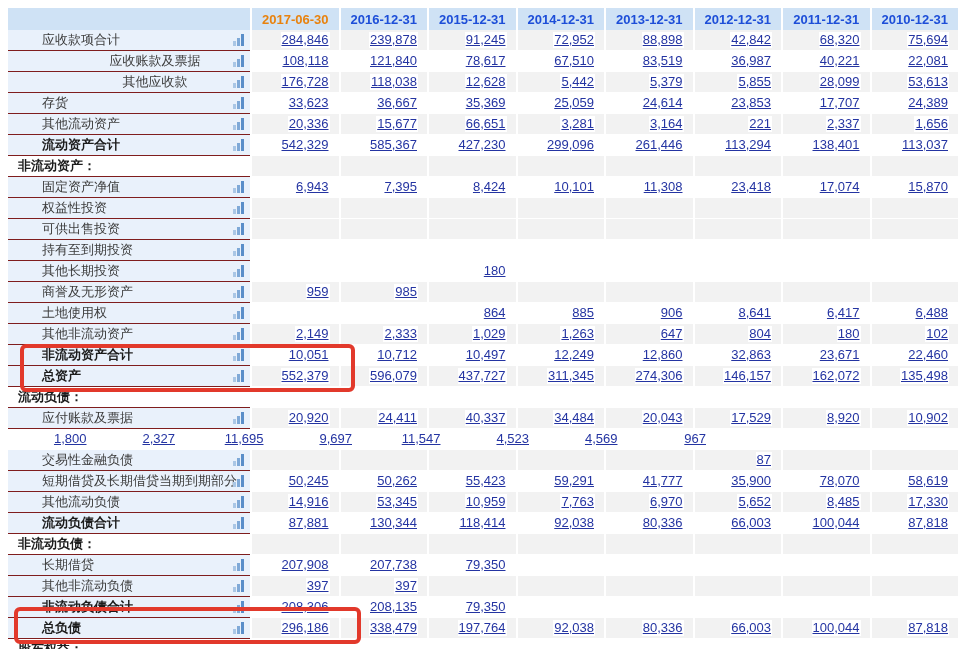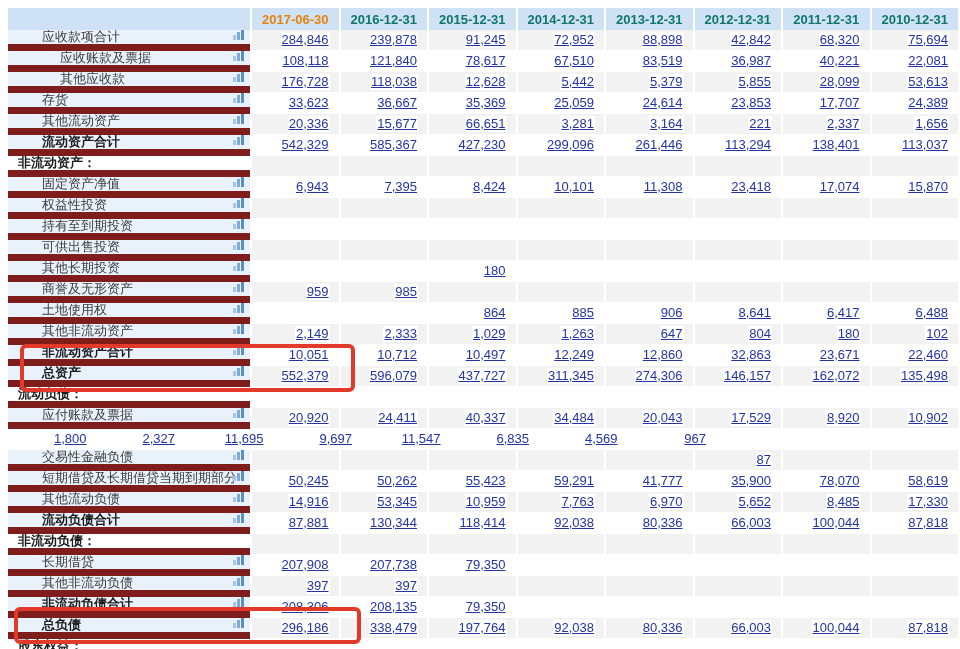--- a/index.html
+++ b/index.html
@@ -7,29 +7,29 @@
     position:relative; width:960px; height:649px; overflow:hidden;
     background:#fff; font-family:"Liberation Sans","DejaVu Sans",sans-serif;
   }
   .grid { position:absolute; top:8px; left:8px; }
   .row { display:flex; height:21px; }
   .row.header { height:22px; }
 
   
   .label-cell {
     width:242px; box-sizing:border-box; position:relative;
-    background:#e9f1fb; border-bottom:7px solid #7f1d1d;
+    background:#e9f1fb; border-bottom:1px solid #7f1d1d;
     display:flex; align-items:center;
     font-size:13px; color:#3c3c3c; white-space:nowrap; overflow:hidden;
   }
   .row.section .label-cell { background:#fff; font-weight:bold; color:#1c1c1c; }
   .row.bold .label-cell { font-weight:bold; color:#1c1c1c;font-family:Liberation Mono, monospace; }
   .ind0 { padding-left:10px; }
   .ind1 { padding-left:34px; }
-  .ind2 { padding-left:52px; }
+  .ind2 { padding-left:52px;justify-content:center; }
 
   
   .chart-icon {
     position:absolute; right:6px; bottom:4px;
     display:flex; align-items:flex-end; gap:1px; height:12px; cursor:pointer;
   }
   .chart-icon i { display:block; width:3px; }
   .chart-icon .b1 { height:5px;  background:#a9c6e5; }
   .chart-icon .b2 { height:8px;  background:#7fa9d7; }
   .chart-icon .b3 { height:12px; background:#5a8ec9; }
@@ -46,21 +46,21 @@
     background:#fff; padding:0 1px; line-height:16px;
     text-decoration:underline; color:#2434a2; cursor:pointer; white-space:nowrap;
   }
 
   
   .head-label { width:242px; box-sizing:border-box; background:#cfe2f5; }
   .head-cell {
     width:88.5px; box-sizing:border-box; background:#cfe2f5;
     border-left:2px solid #fff;
     display:flex; justify-content:center; align-items:center;
-    font-size:13px; font-weight:bold; color:#0f766e; white-space:nowrap;
+    font-size:13px; font-weight:bold; color:#1d4ed8; white-space:nowrap;
   }
   .head-cell.hl { color:#e8820e; }
 
   
   .hl-box {
     position:absolute; border:4px solid #e2392b; border-radius:6px;
     pointer-events:none; box-sizing:border-box;
   }
   .hl-box.assets      { left:20px; top:344px; width:335px; height:48px; }
   .hl-box.liabilities { left:14px; top:607px; width:347px; height:37px; }
@@ -343,41 +343,41 @@
         </div>
         <div class="cell"></div>
         <div class="cell"></div>
         <div class="cell"></div>
         <div class="cell"></div>
         <div class="cell"></div>
         <div class="cell"></div>
         <div class="cell"></div>
         <div class="cell"></div>
       </div>
+      <div class="row stripe">
+        <div class="label-cell ind1">
+          <span>可供出售投资</span>
+          <span class="chart-icon">
+            <i class="b1"></i>
+            <i class="b2"></i>
+            <i class="b3"></i>
+          </span>
+        </div>
+        <div class="cell"></div>
+        <div class="cell"></div>
+        <div class="cell"></div>
+        <div class="cell"></div>
+        <div class="cell"></div>
+        <div class="cell"></div>
+        <div class="cell"></div>
+        <div class="cell"></div>
+      </div>
       <div class="row">
         <div class="label-cell ind1">
           <span>持有至到期投资</span>
-          <span class="chart-icon">
-            <i class="b1"></i>
-            <i class="b2"></i>
-            <i class="b3"></i>
-          </span>
-        </div>
-        <div class="cell"></div>
-        <div class="cell"></div>
-        <div class="cell"></div>
-        <div class="cell"></div>
-        <div class="cell"></div>
-        <div class="cell"></div>
-        <div class="cell"></div>
-        <div class="cell"></div>
-      </div>
-      <div class="row stripe">
-        <div class="label-cell ind1">
-          <span>可供出售投资</span>
           <span class="chart-icon">
             <i class="b1"></i>
             <i class="b2"></i>
             <i class="b3"></i>
           </span>
         </div>
         <div class="cell"></div>
         <div class="cell"></div>
         <div class="cell"></div>
         <div class="cell"></div>
@@ -617,21 +617,21 @@
         <div class="cell">
           <span class="val">11,695</span>
         </div>
         <div class="cell">
           <span class="val">9,697</span>
         </div>
         <div class="cell">
           <span class="val">11,547</span>
         </div>
         <div class="cell">
-          <span class="val">6,835</span>
+          <span class="val">4,523</span>
         </div>
         <div class="cell">
           <span class="val">4,569</span>
         </div>
         <div class="cell">
           <span class="val">967</span>
         </div>
       </div>
       <div class="row stripe">
         <div class="label-cell ind1">

